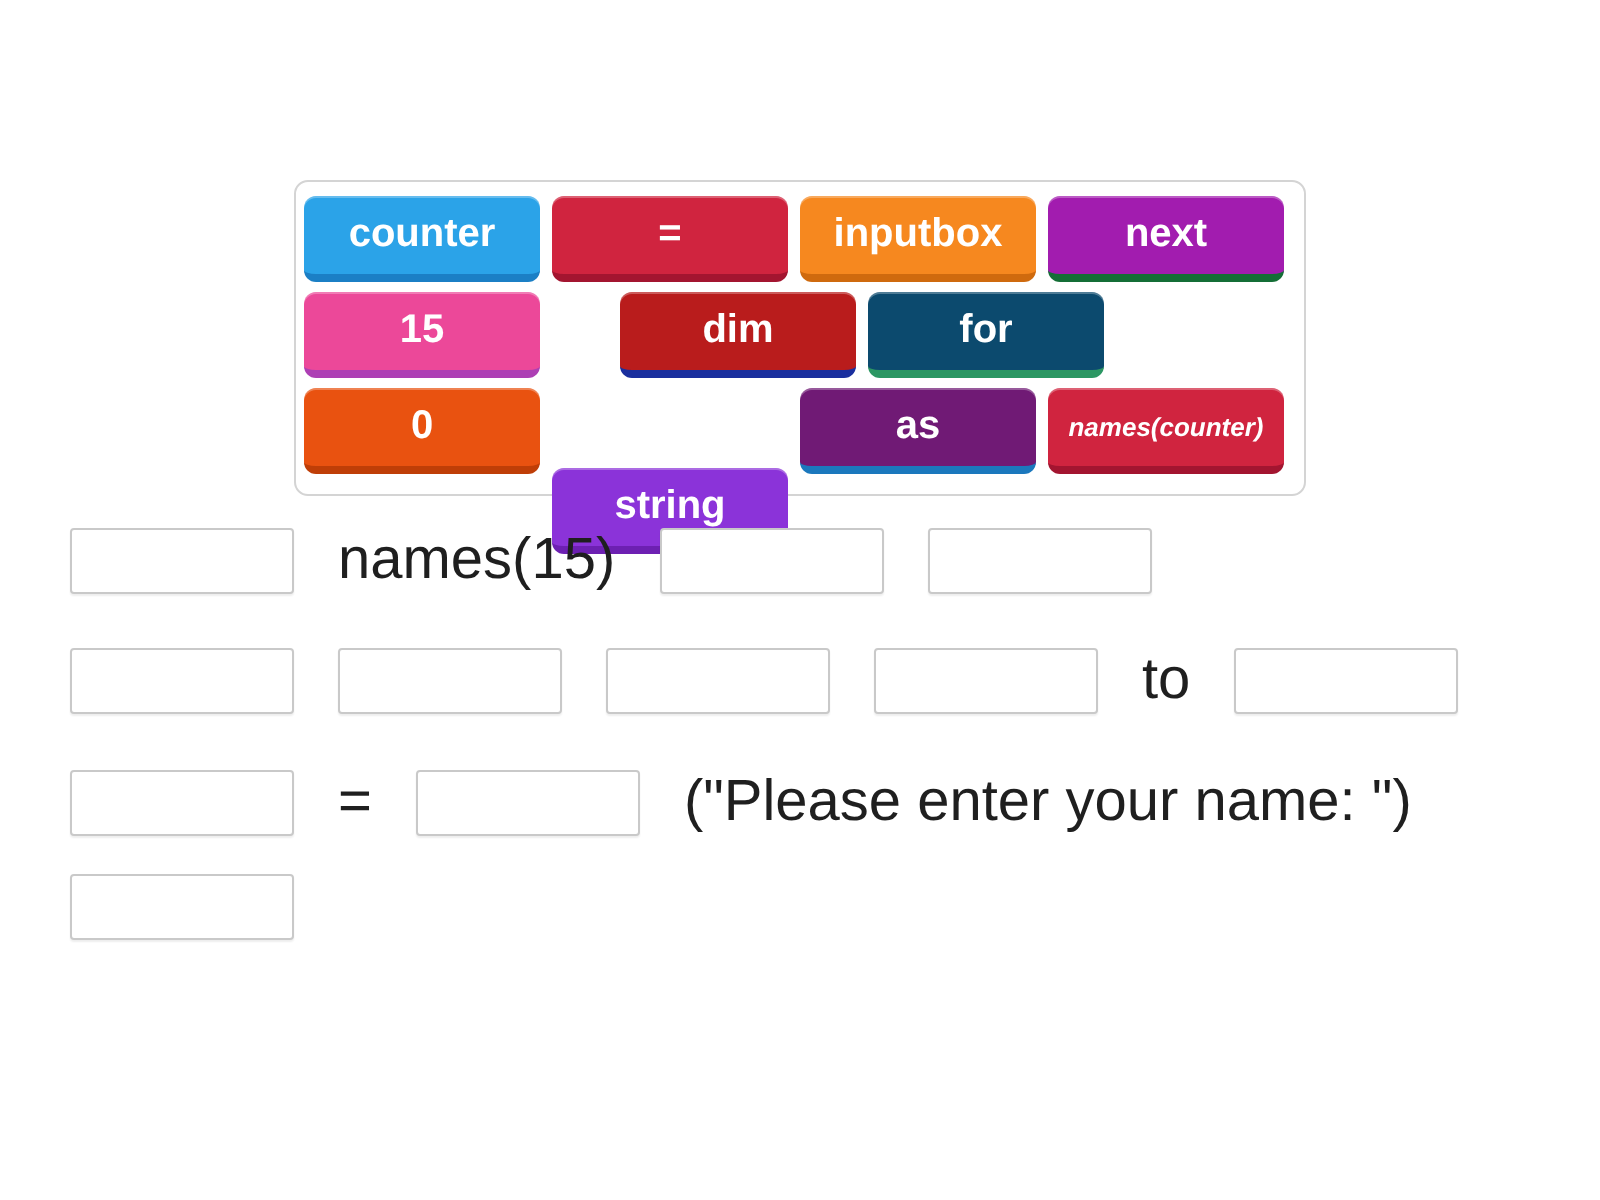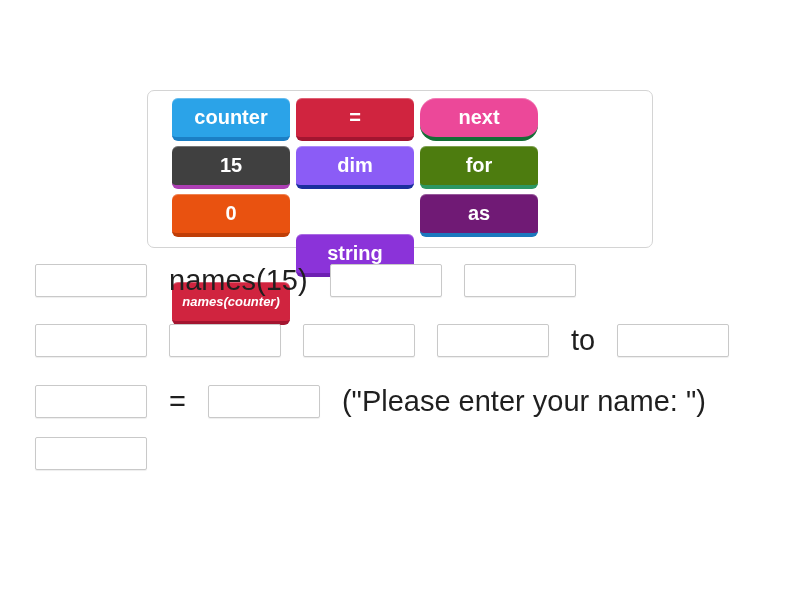--- a/index.html
+++ b/index.html
@@ -19,21 +19,21 @@
   .word-bank {
     position: absolute;
     left: 147px;
     top: 90px;
     width: 506px;
     height: 158px;
     box-sizing: border-box;
     background: #ffffff;
     border: 1px solid #d4d4d4;
     border-radius: 7px;
-    padding: 7px 24px;
+    padding: 7px 4px;
     display: flex;
     flex-wrap: wrap;
     align-content: flex-start;
     gap: 5px 6px;
   }
   .tile {
     width: 118px;
     height: 43px;
     box-sizing: border-box;
     border-radius: 6px;
@@ -89,24 +89,25 @@
     line-height: 1;
   }
 </style>
 </head>
 <body>
 
 <div class="stage">
   <div class="word-bank" id="wordBank">
       <div class="tile" style="background: rgb(43, 163, 232); border-bottom-color: rgb(27, 127, 197);">counter</div>
       <div class="tile" style="background: rgb(208, 36, 63); border-bottom-color: rgb(163, 21, 48);">=</div>
-      <div class="tile" style="background: #ec4899; border-bottom-color: rgb(20, 110, 54); border-radius: 16px;">next</div>
-      <div class="tile" style="background: #404040; border-bottom-color: rgb(173, 63, 180);">15</div>
-      <div class="tile" style="background: #8b5cf6; border-bottom-color: rgb(26, 47, 158);">dim</div>
-      <div class="tile" style="background: #4d7c0f; border-bottom-color: rgb(44, 151, 99);">for</div>
+      <div class="tile" style="background: rgb(246, 136, 31); border-bottom-color: rgb(207, 106, 14);">inputbox</div>
+      <div class="tile" style="background: #a21caf; border-bottom-color: rgb(20, 110, 54);">next</div>
+      <div class="tile" style="background: #ec4899; border-bottom-color: rgb(173, 63, 180);">15</div>
+      <div class="tile" style="background: #b91c1c; border-bottom-color: rgb(26, 47, 158); margin-left: 34px;">dim</div>
+      <div class="tile" style="background: #0c4a6e; border-bottom-color: rgb(44, 151, 99);">for</div>
       <div class="tile" style="background: rgb(233, 82, 16); border-bottom-color: rgb(191, 62, 7);">0</div>
       <div class="tile" style="background: rgb(139, 51, 217); border-bottom-color: rgb(109, 32, 178); margin-top: 40px;">string</div>
       <div class="tile" style="background: #701a75; border-bottom-color: rgb(27, 120, 189);">as</div>
       <div class="tile small" style="background: rgb(208, 36, 63); border-bottom-color: rgb(163, 21, 48); font-style: italic;">names(counter)</div>
     </div>
   <div class="sentence" id="sentenceArea">
       <div class="sentence-line">
         <div class="blank"></div>
         <span class="word">names(15)</span>
         <div class="blank"></div>

